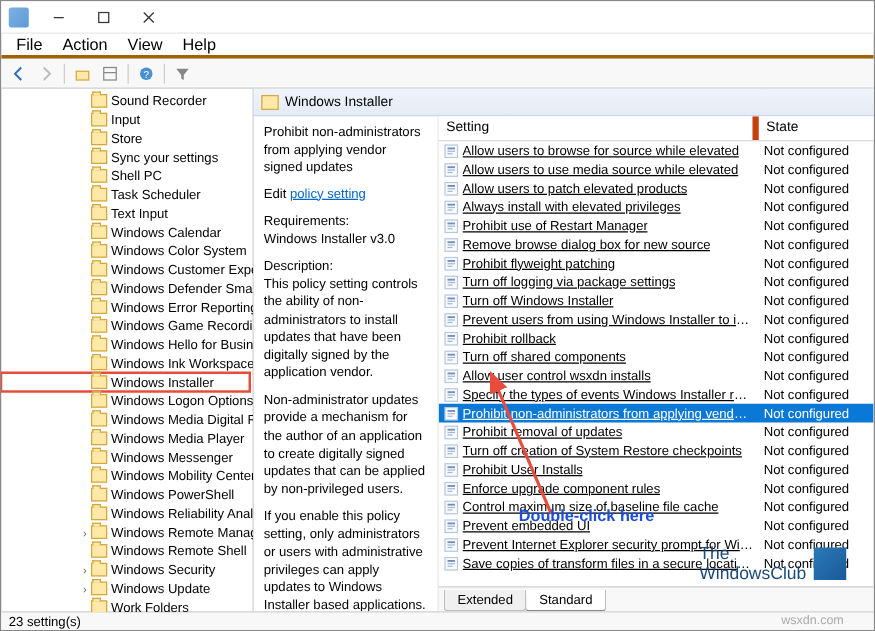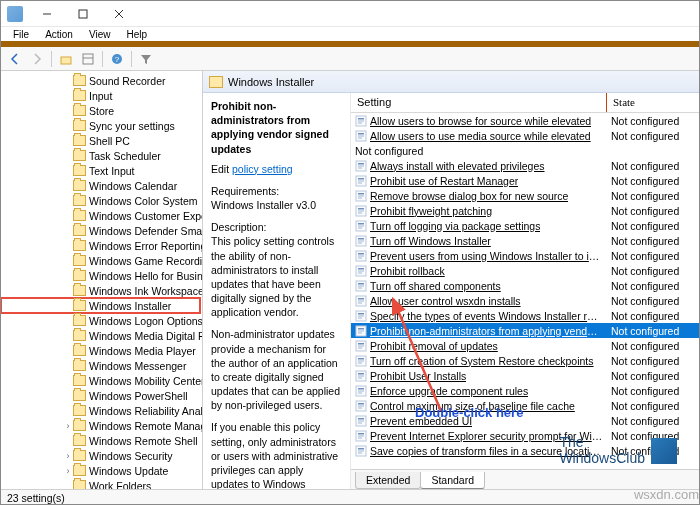--- a/index.html
+++ b/index.html
@@ -3,65 +3,65 @@
 <meta charset="utf-8">
 <style>
 * { margin: 0; padding: 0; box-sizing: border-box; }
 body { font-family: "Segoe UI", Tahoma, sans-serif; font-size: 11px; background: #fff; width: 700px; height: 505px; overflow: hidden; border: 1px solid #888; position: relative; }
 .titlebar { height: 26px; display: flex; align-items: center; padding: 0 6px; background: #fff; border-bottom: 1px solid #e8e8e8; }
 .titlebar .ticon { width: 16px; height: 16px; background: linear-gradient(135deg,#7db0e0,#5c9cd8); border-radius: 2px; margin-right: 6px; }
 .titlebar .ttitle { flex: 1; font-size: 12px; }
 .winbtns { display: flex; }
 .winbtn { width: 36px; height: 22px; display: flex; align-items: center; justify-content: center; font-size: 12px; color: #333; }
 .winbtn svg { width: 10px; height: 10px; }
-.menubar { height: 20px; display: flex; align-items: center; padding: 0 4px; border-bottom: 6px solid #a16207; font-size: 10px; }
+.menubar { height: 20px; display: flex; align-items: center; padding: 0 4px; border-bottom: 3px solid #a16207; font-size: 13px; }
 .menuitem { padding: 2px 8px; }
 .toolbar { height: 24px; display: flex; align-items: center; padding: 0 4px; gap: 2px; border-bottom: 1px solid #d0d0d0; background: #f8f8f8; }
 .tbtn { width: 20px; height: 20px; display: flex; align-items: center; justify-content: center; border: 1px solid transparent; }
 .tbtn svg { width: 14px; height: 14px; }
 .tsep { width: 1px; height: 16px; background: #ccc; margin: 0 2px; }
 .body { display: flex; height: 418px; }
 .tree { width: 202px; border-right: 1px solid #d0d0d0; overflow-y: auto; overflow-x: hidden; padding: 2px 2px 2px 0; }
 .tnode { display: flex; align-items: center; height: 15px; padding-left: var(--ind); white-space: nowrap; }
 .tnode .folder { width: 13px; height: 11px; background: #ffe9a8; border: 1px solid #d4a840; margin-right: 3px; flex-shrink: 0; position: relative; }
 .tnode .folder::before { content: ""; position: absolute; top: -3px; left: 0; width: 5px; height: 2px; background: #ffe9a8; border: 1px solid #d4a840; border-bottom: none; }
 .tnode .nodelabel { font-size: 10.5px; color: #000; }
 .tnode.sel { outline: 2px solid #e74c3c; outline-offset: -1px; }
 .tnode .exp { width: 10px; text-align: center; color: #666; font-size: 9px; flex-shrink: 0; }
 .right { flex: 1; display: flex; flex-direction: column; }
 .rheader { height: 22px; background: linear-gradient(#f0f4fb,#e4ebf6); border-bottom: 1px solid #c8d4e8; display: flex; align-items: center; padding: 0 6px; }
 .rheader .folder { width: 14px; height: 12px; background: #ffe9a8; border: 1px solid #d4a840; margin-right: 5px; }
 .rheader .rtitle { font-size: 11px; }
 .rbody { flex: 1; display: flex; overflow: hidden; }
 .desc { width: 148px; padding: 6px 8px; border-right: 1px solid #e8e8e8; font-size: 10.5px; line-height: 1.35; overflow: hidden; }
-.desc .dtitle { font-weight: bold; margin-bottom: 6px; }
+.desc .dtitle { font-weight: normal; margin-bottom: 6px; }
 .desc .dlink { color: #0066cc; text-decoration: underline; }
 .desc p { margin-bottom: 8px; }
 .settings { flex: 1; display: flex; flex-direction: column; }
 .shead { display: flex; height: 20px; border-bottom: 1px solid #d8d8d8; background: #fff; }
-.shead .c1 { width: 256px; padding: 3px 6px; border-right: 1px solid #c2410c; }
-.shead .c2 { flex: 1; padding: 3px 6px; font-family: Liberation Serif, serif; }
+.shead .c1 { width: 256px; padding: 3px 6px; border-right: 5px solid #c2410c; }
+.shead .c2 { flex: 1; padding: 3px 6px; }
 .slist { flex: 1; overflow: hidden; }
 .srow { display: flex; height: 15px; align-items: center; }
 .srow .c1 { width: 256px; padding: 0 4px; display: flex; align-items: center; overflow: hidden; white-space: nowrap; }
 .srow .c2 { flex: 1; padding: 0 4px; white-space: nowrap; font-size: 10.5px; }
 .srow .sicon { width: 12px; height: 12px; margin-right: 3px; flex-shrink: 0; }
 .srow .sicon svg { width: 12px; height: 12px; }
 .srow .stext { font-size: 10.5px; text-decoration: underline; color: #000; overflow: hidden; text-overflow: ellipsis; }
 .srow.selected { background: #0a78d6; color: #fff; }
 .srow.selected .stext { color: #fff; }
 .tabs { height: 20px; border-top: 1px solid #d0d0d0; display: flex; align-items: flex-end; padding-left: 4px; background: #f8f8f8; }
 .tab { padding: 2px 10px; border: 1px solid #c0c0c0; border-top: none; border-radius: 0 0 3px 3px; font-size: 10.5px; background: #f0f0f0; margin-right: -1px; }
 .tab.active { background: #fff; border-bottom: 1px solid #888; }
 .status { height: 18px; border-top: 1px solid #d0d0d0; padding: 2px 6px; font-size: 10.5px; background: #f8f8f8; }
 .annot { position: absolute; color: #1d4ed8; font-weight: bold; font-size: 13px; pointer-events: none; }
 .arrow { position: absolute; pointer-events: none; }
 .logo { position: absolute; right: 22px; bottom: 38px; font-size: 14px; color: #1a4a7a; line-height: 1.1; display: flex; align-items: center; gap: 6px; }
 .logo .sq { width: 26px; height: 26px; background: linear-gradient(135deg,#2a7ab8,#1a5a98); }
-.watermark { position: absolute; right: 0; bottom: 2px; font-size: 13px; color: #aaa; }
+.watermark { position: absolute; right: 24px; bottom: 2px; font-size: 10px; color: #aaa; }
 </style>
 </head>
 <body>
 
 <div class="titlebar">
   <div class="ticon"></div>
   <div class="winbtns">
     <div class="winbtn">
         <svg viewBox="0 0 10 10">
           <line x1="1" y1="5" x2="9" y2="5" stroke="#333"></line>
@@ -308,20 +308,29 @@
                     <rect x="1" y="1" width="10" height="10" fill="#fafafa" stroke="#b8c8e0"></rect>
                     <rect x="3" y="3" width="6" height="1.5" fill="#7090c0"></rect>
                     <rect x="3" y="5.5" width="6" height="1" fill="#a0b8d8"></rect>
                     <rect x="3" y="7.5" width="4" height="1" fill="#a0b8d8"></rect>
                   </svg></span>
                 <span class="stext">Allow users to use media source while elevated</span>
               </div>
               <div class="c2">Not configured</div>
             </div>
             <div class="srow">
+              <div class="c1">
+                <span class="sicon"><svg viewBox="0 0 12 12">
+                    <rect x="1" y="1" width="10" height="10" fill="#fafafa" stroke="#b8c8e0"></rect>
+                    <rect x="3" y="3" width="6" height="1.5" fill="#7090c0"></rect>
+                    <rect x="3" y="5.5" width="6" height="1" fill="#a0b8d8"></rect>
+                    <rect x="3" y="7.5" width="4" height="1" fill="#a0b8d8"></rect>
+                  </svg></span>
+                <span class="stext">Allow users to patch elevated products</span>
+              </div>
               <div class="c2">Not configured</div>
             </div>
             <div class="srow">
               <div class="c1">
                 <span class="sicon"><svg viewBox="0 0 12 12">
                     <rect x="1" y="1" width="10" height="10" fill="#fafafa" stroke="#b8c8e0"></rect>
                     <rect x="3" y="3" width="6" height="1.5" fill="#7090c0"></rect>
                     <rect x="3" y="5.5" width="6" height="1" fill="#a0b8d8"></rect>
                     <rect x="3" y="7.5" width="4" height="1" fill="#a0b8d8"></rect>
                   </svg></span>

